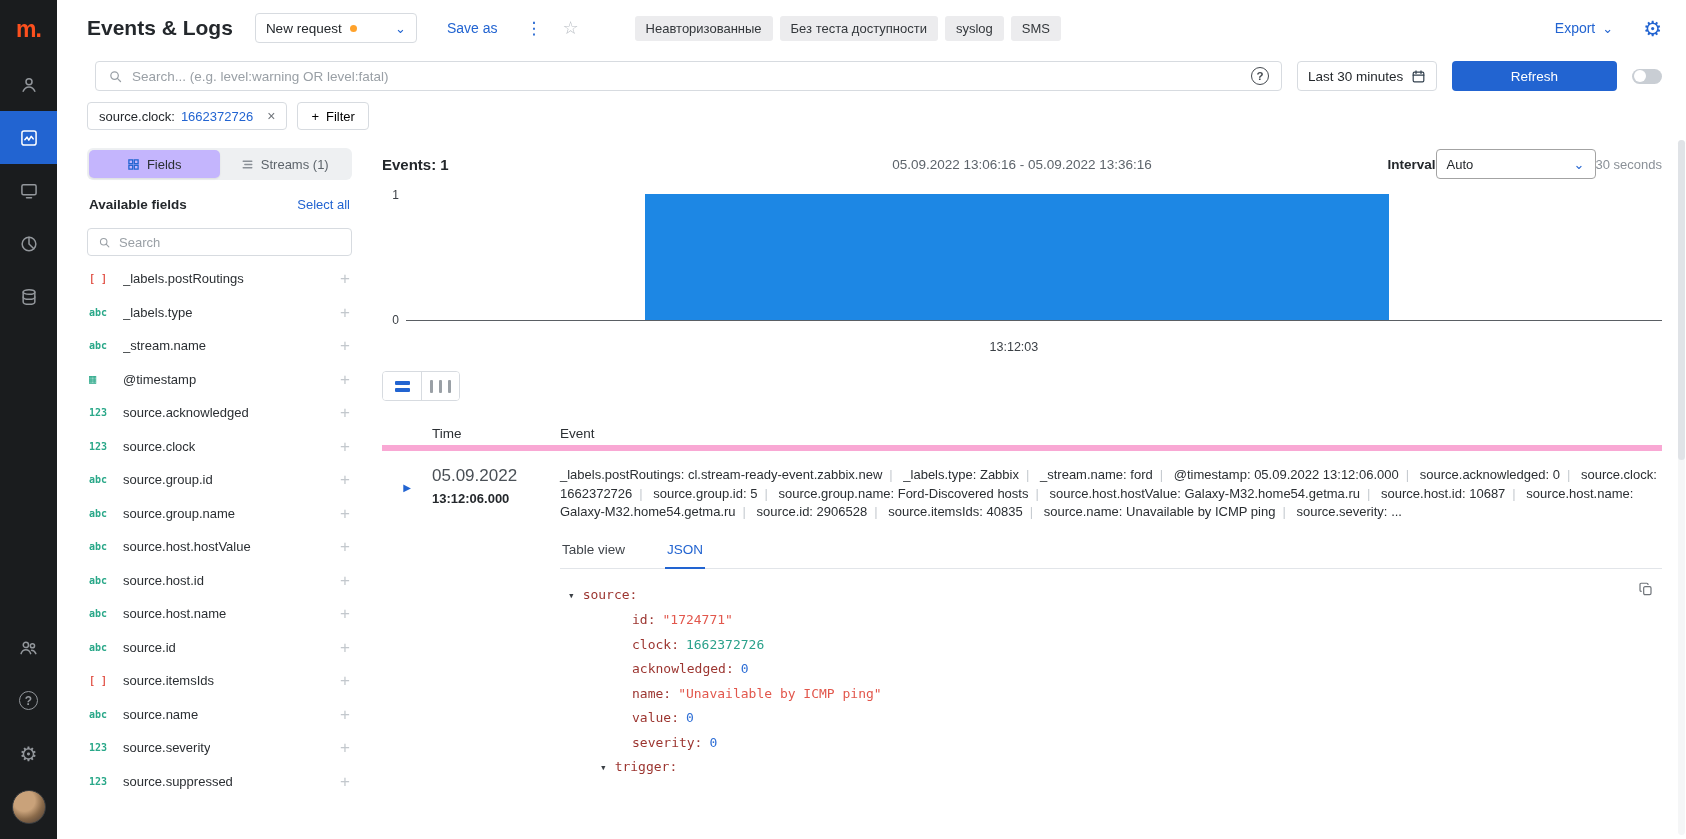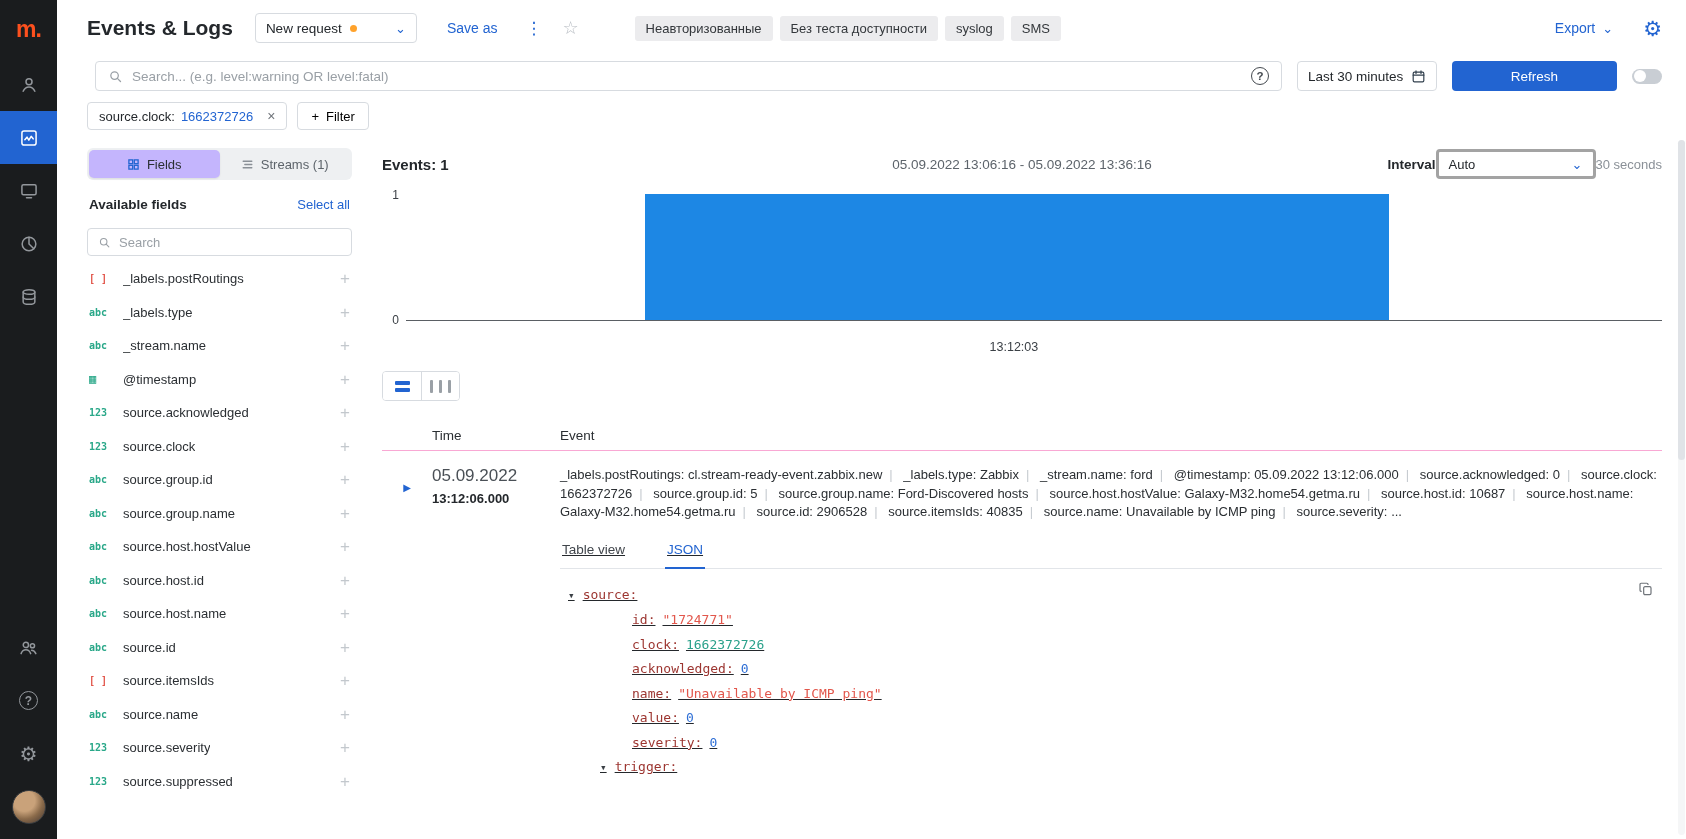--- a/index.html
+++ b/index.html
@@ -78,54 +78,54 @@
   .fname { font-size:13px; color:#2b2f33; white-space:nowrap; overflow:hidden; text-overflow:ellipsis; }
   .plus { margin-left:auto; color:#c3c8cd; font-size:17px; cursor:pointer; background:none; border:none; line-height:1; }
 
   
   .main { flex:1; min-width:0; display:flex; flex-direction:column; }
   .evhead { position:relative; height:32px; display:flex; align-items:center; }
   .evcount { font-weight:bold; font-size:15px; }
   .evrange { position:absolute; left:50%; transform:translateX(-50%); color:#5d646b; font-size:13.5px; white-space:nowrap; }
   .ivgroup { margin-left:auto; display:flex; align-items:center; }
   .ivlabel { font-weight:bold; font-size:13.5px; }
-  .ivselect { width:160px; height:30px; border:3px solid #a3a3a3; border-radius:4px; display:flex; align-items:center; justify-content:space-between; padding:0 10px; cursor:pointer; background:#fff; }
+  .ivselect { width:160px; height:30px; border:1px solid #a3a3a3; border-radius:4px; display:flex; align-items:center; justify-content:space-between; padding:0 10px; cursor:pointer; background:#fff; }
   .ivhint { color:#8a9097; font-size:13px;text-align:right; }
 
   .chart { display:flex; margin-top:14px; }
   .ylabels { width:24px; height:127px; display:flex; flex-direction:column; justify-content:space-between; align-items:flex-end; padding-right:7px; font-size:12px; color:#3b4046; }
   .ylabels span:first-child { transform:translateY(-6px); }
   .ylabels span:last-child { transform:translateY(6px); }
   .plot { flex:1; position:relative; height:127px; border-bottom:1px solid #5a5f64; }
   .bar { position:absolute; top:0; bottom:0; left:19%; width:59.3%; background:#1d87e4; }
   .xlabels { position:relative; height:28px; margin-left:24px; font-size:12.5px; color:#3b4046; }
   .xtick { position:absolute; left:48.4%; transform:translateX(-50%); top:19px; }
 
   .vtoggle { display:inline-flex; border:1px solid #d7dbe0; border-radius:4px; margin-top:22px; width:fit-content; overflow:hidden; }
   .vbtn { width:38px; height:28px; display:flex; flex-direction:column; align-items:center; justify-content:center; gap:3px; background:#fff; border:none; cursor:pointer; }
   .vbtn + .vbtn { border-left:1px solid #d7dbe0; flex-direction:row; }
   .rowbar { width:15px; height:4px; border-radius:1px; background:#2264d1; }
   .colbar { width:3.5px; height:13px; border-radius:1px; background:#9aa0a6; margin:0 1.2px; }
 
-  .thead { display:flex; height:30px; align-items:center; border-bottom:1px solid #f9a8d4; margin-top:20px; font-size:13.5px; color:#2b2f33; }
+  .thead { display:flex; height:30px; align-items:center; border-bottom:6px solid #f9a8d4; margin-top:20px; font-size:13.5px; color:#2b2f33; }
   .col-gutter { width:50px; flex-shrink:0; }
   .col-time { width:116px; flex-shrink:0; }
   .col-event { flex:1; padding-left:12px; min-width:0; }
 
   .trow { display:flex; align-items:flex-start; padding:15px 0 12px; }
   .expander { width:50px; flex-shrink:0; text-align:center; color:#2264d1; font-size:10px; padding-top:16px; cursor:pointer; background:none; border:none; }
   .time-date { color:#4a5056; font-size:17px; }
   .time-ms { font-weight:bold; margin-top:5px; font-size:13px; }
   .event-text { flex:1; padding-left:12px; line-height:18.5px; font-size:13px; color:#2b2f33; min-width:0; }
   .pair { white-space:normal; }
   .sep { color:#c6cbd0; padding:0 7px; }
   .pair:last-child .sep { display:none; }
 
   .detail { display:flex; }
-  .dcontent { flex:1; padding-left:12px; min-width:0;text-decoration:underline; }
+  .dcontent { flex:1; padding-left:12px; min-width:0; }
   .dtabs { display:flex; gap:38px; border-bottom:1px solid #e2e5e9; }
   .dtab { padding:8px 2px 10px; color:#40454b; font-size:13.5px; cursor:pointer; background:none; border:none; font-family:inherit; }
   .dtab.active { color:#2264d1; border-bottom:2px solid #2264d1; margin-bottom:-1px; }
 
   .jsonview { position:relative; padding:14px 44px 8px 4px; font-family:"DejaVu Sans Mono", monospace; font-size:13px; }
   .jline { line-height:24.5px; white-space:pre; }
   .jline.d0 { padding-left:4px; }
   .jline.d1 { padding-left:36px; }
   .jline.d2 { padding-left:68px; }
   .jexp { color:#3b4046; margin-right:8px; font-size:11px; cursor:pointer; }

